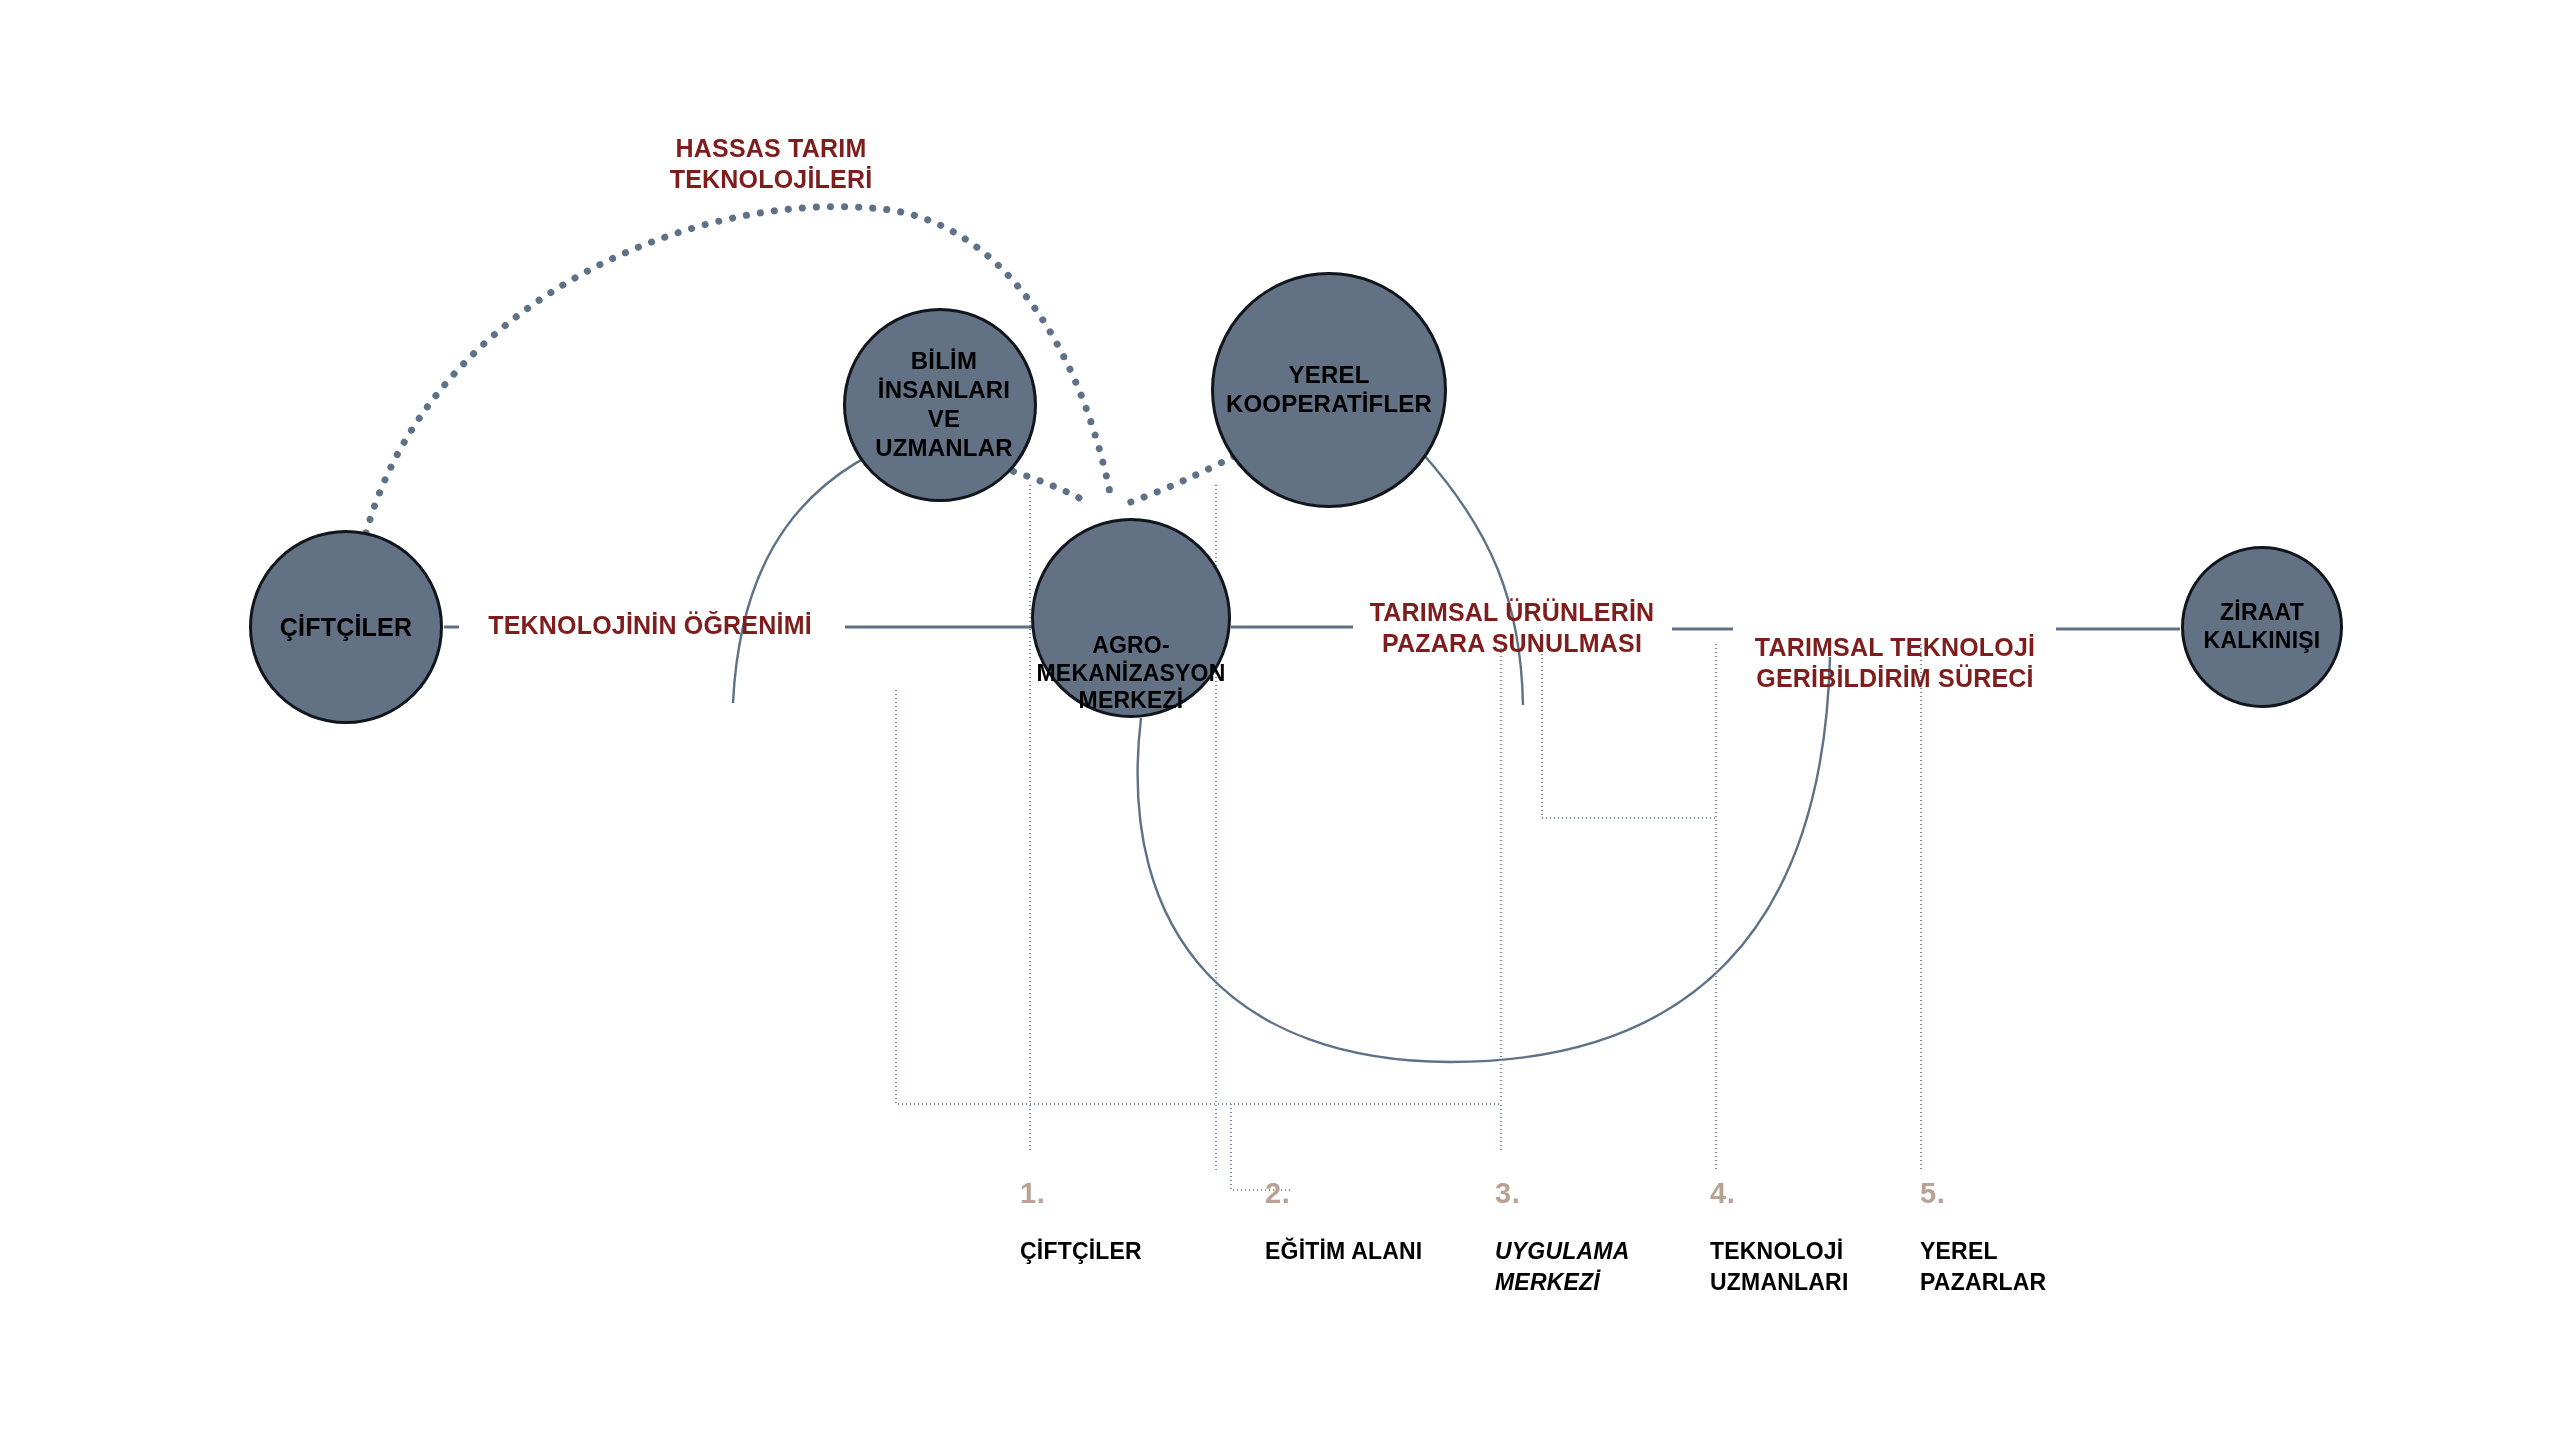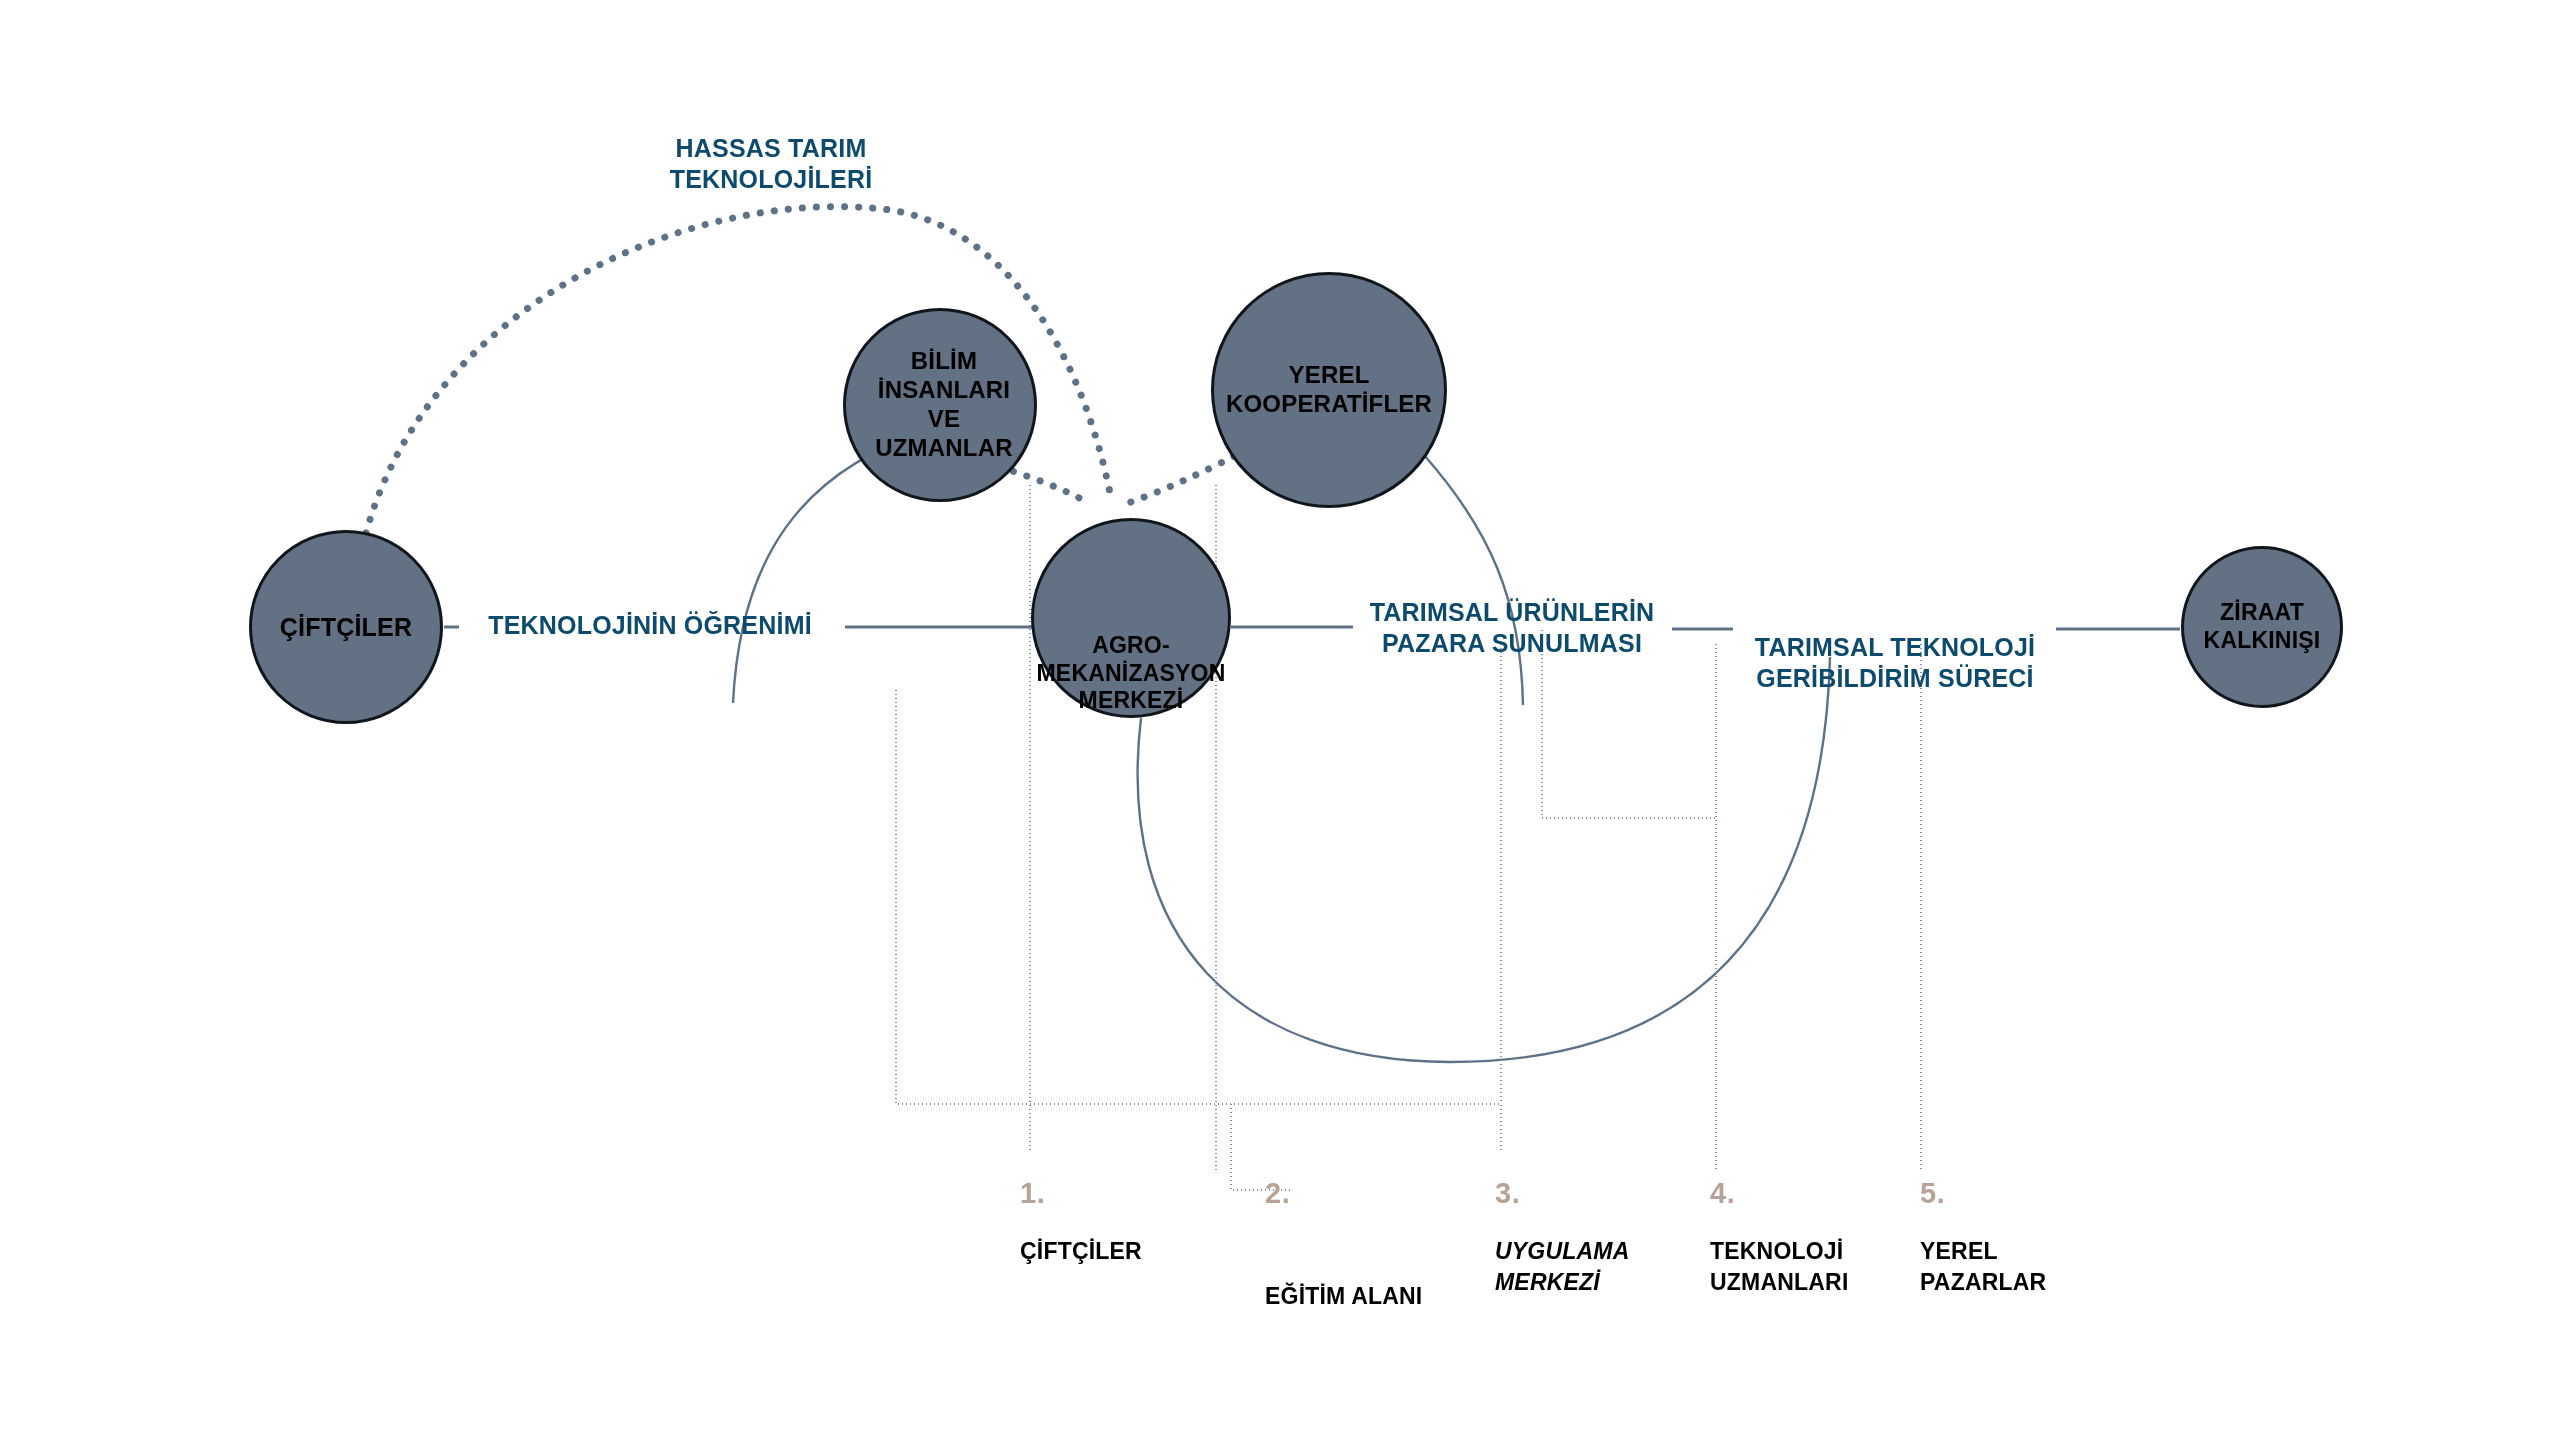--- a/index.html
+++ b/index.html
@@ -37,21 +37,21 @@
     text-align: center;
     color: #000000;
     font-weight: bold;
     line-height: 1.2;
     letter-spacing: 0.2px;
   }
   .node span { display: block; padding: 0 6px; }
 
   .edge-label {
     position: absolute;
-    color: #0c4a6e;
+    color: #7f1d1d;
     font-weight: bold;
     text-align: center;
     line-height: 1.25;
     letter-spacing: 0.2px;
     white-space: pre-line;
   }
   .step-num {
     position: absolute;
     color: #b8a296;
     font-weight: bold;
@@ -132,21 +132,21 @@
       <div class="edge-label" style="left: 460px; top: 610px; width: 380px; font-size: 25px;">TEKNOLOJİNİN ÖĞRENİMİ</div>
       <div class="edge-label" style="left: 1352px; top: 597px; width: 320px; font-size: 25px;">TARIMSAL ÜRÜNLERİN
 PAZARA SUNULMASI</div>
       <div class="edge-label" style="left: 1735px; top: 632px; width: 320px; font-size: 25px;">TARIMSAL TEKNOLOJİ
 GERİBİLDİRİM SÜRECİ</div>
     </div>
   <div id="steps-layer">
       <div class="step-num" style="left: 1020px; top: 1177px;">1.</div>
       <div class="step-label" style="left: 1020px; top: 1236px;">ÇİFTÇİLER</div>
       <div class="step-num" style="left: 1265px; top: 1177px;">2.</div>
-      <div class="step-label" style="left: 1265px; top: 1236px; margin-top: 45px;">EĞİTİM ALANI</div>
+      <div class="step-label" style="left: 1265px; top: 1236px;">EĞİTİM ALANI</div>
       <div class="step-num" style="left: 1495px; top: 1177px;">3.</div>
       <div class="step-label" style="left: 1495px; top: 1236px; font-style: italic;">UYGULAMA
 MERKEZİ</div>
       <div class="step-num" style="left: 1710px; top: 1177px;">4.</div>
       <div class="step-label" style="left: 1710px; top: 1236px;">TEKNOLOJİ
 UZMANLARI</div>
       <div class="step-num" style="left: 1920px; top: 1177px;">5.</div>
       <div class="step-label" style="left: 1920px; top: 1236px;">YEREL
 PAZARLAR</div>
     </div>

